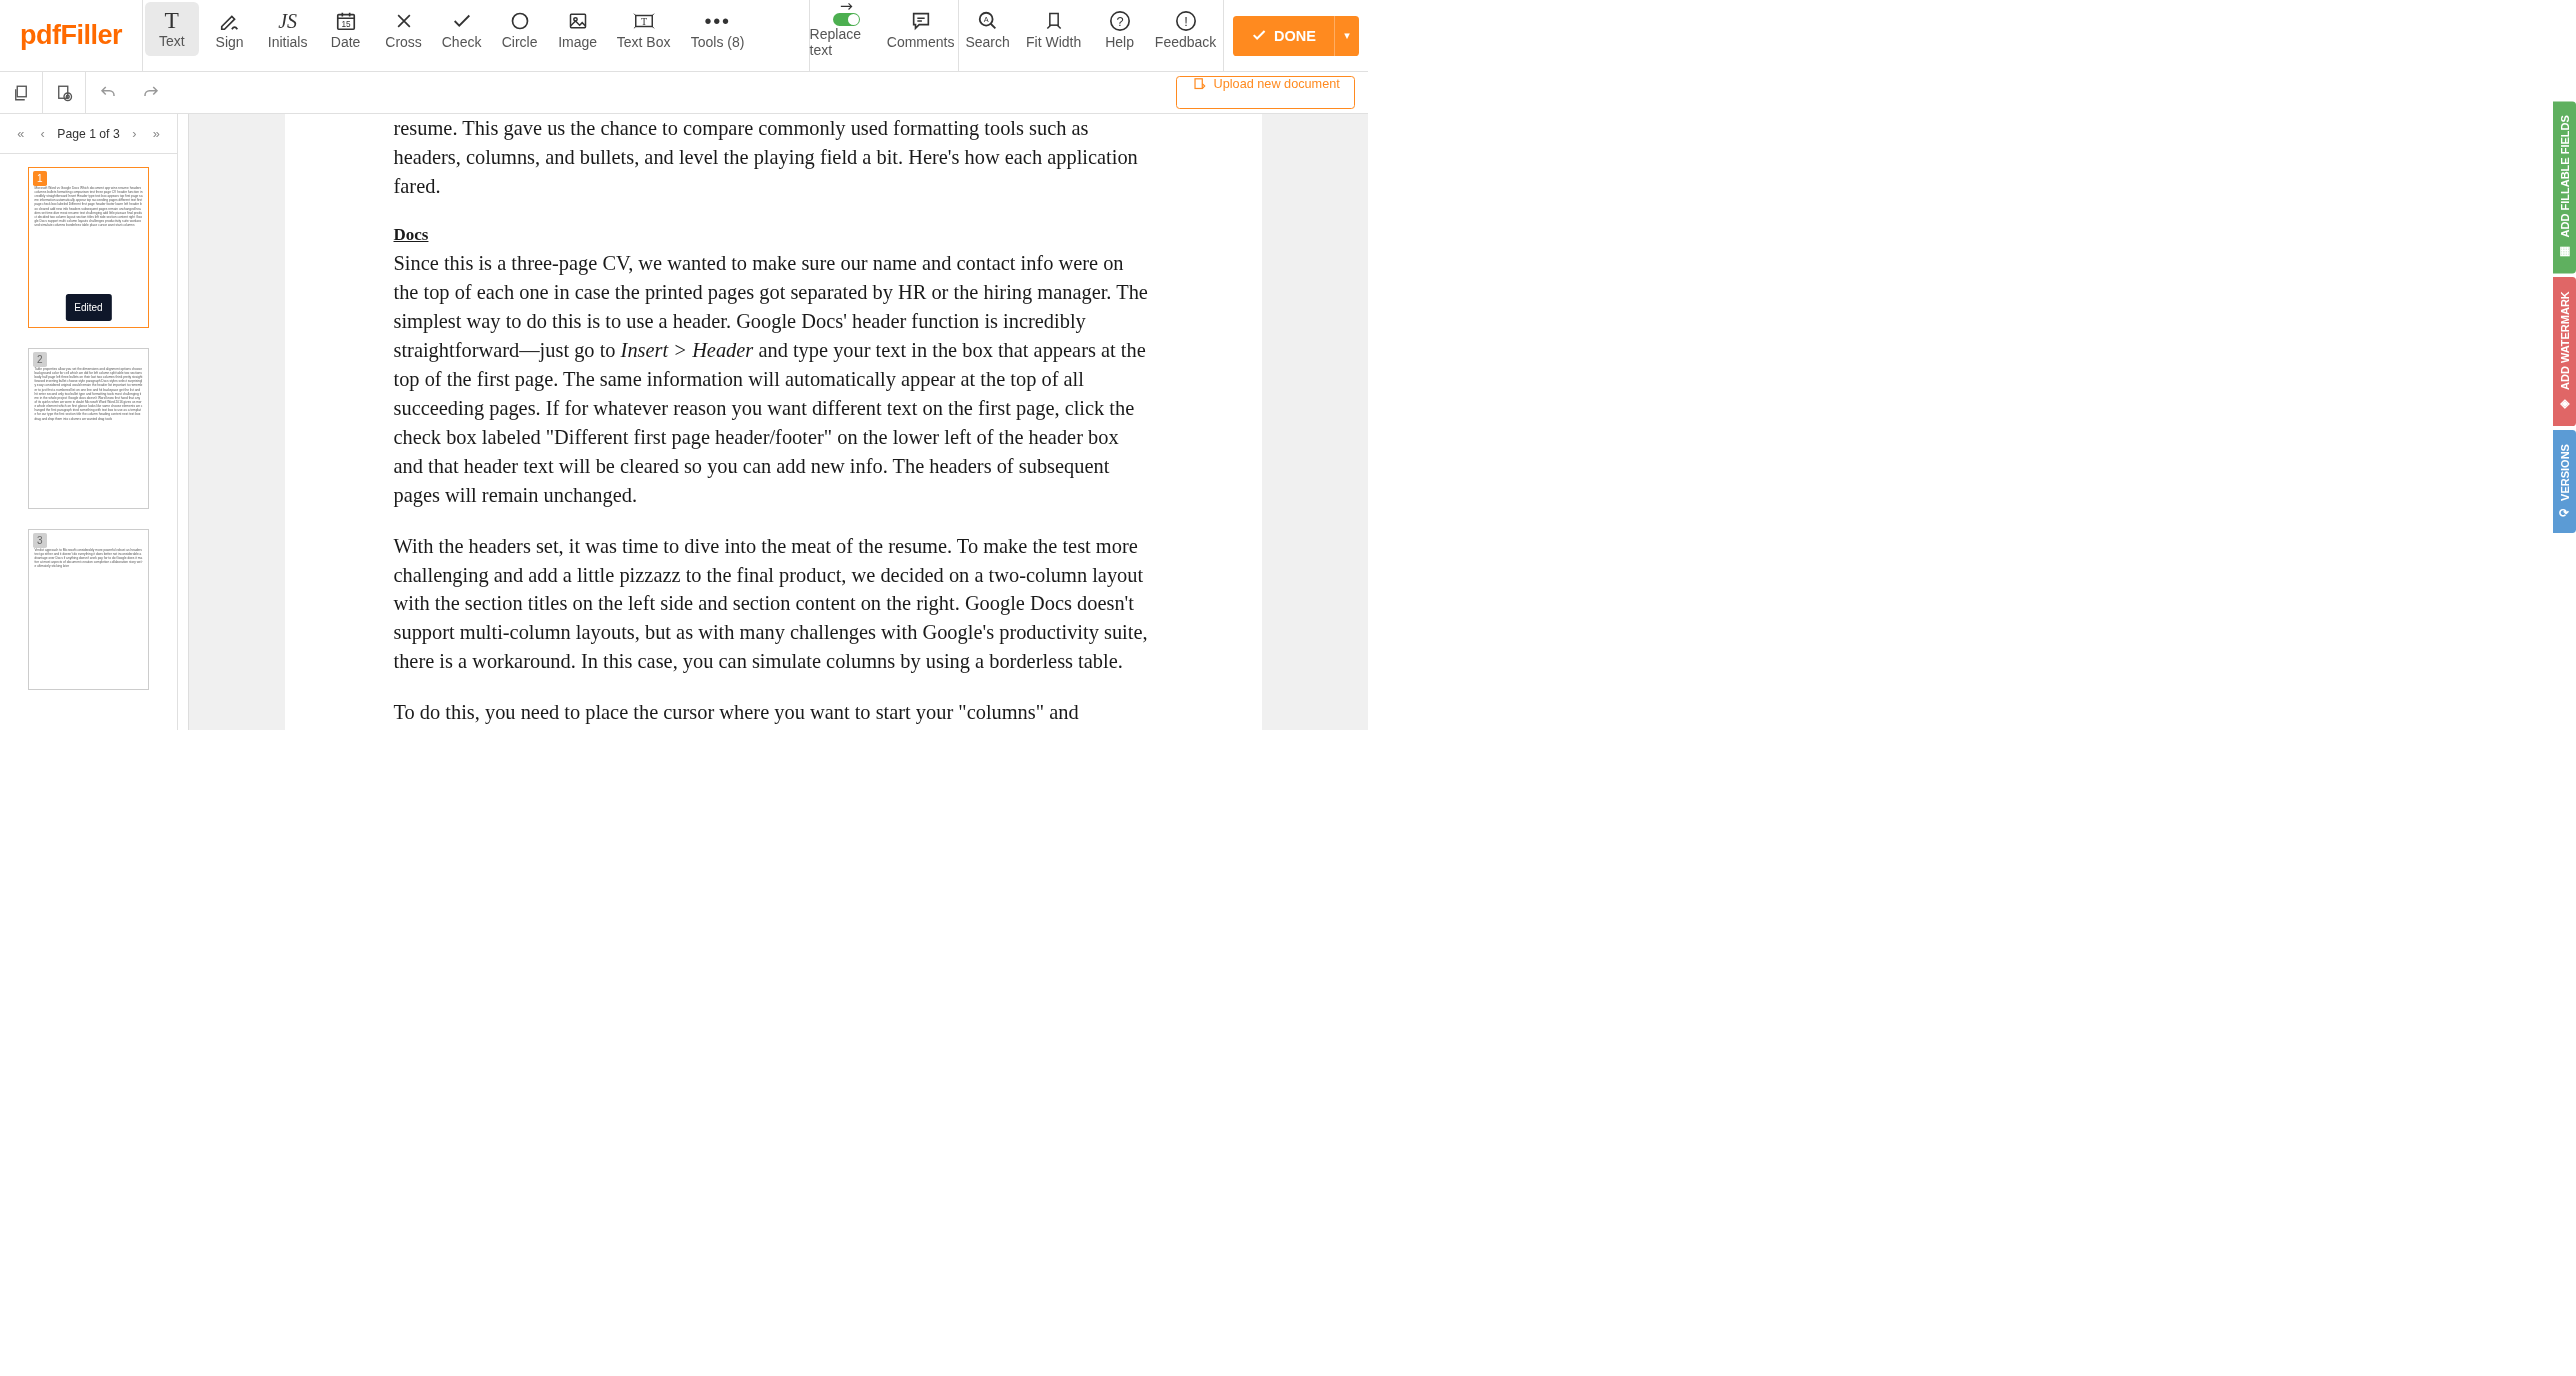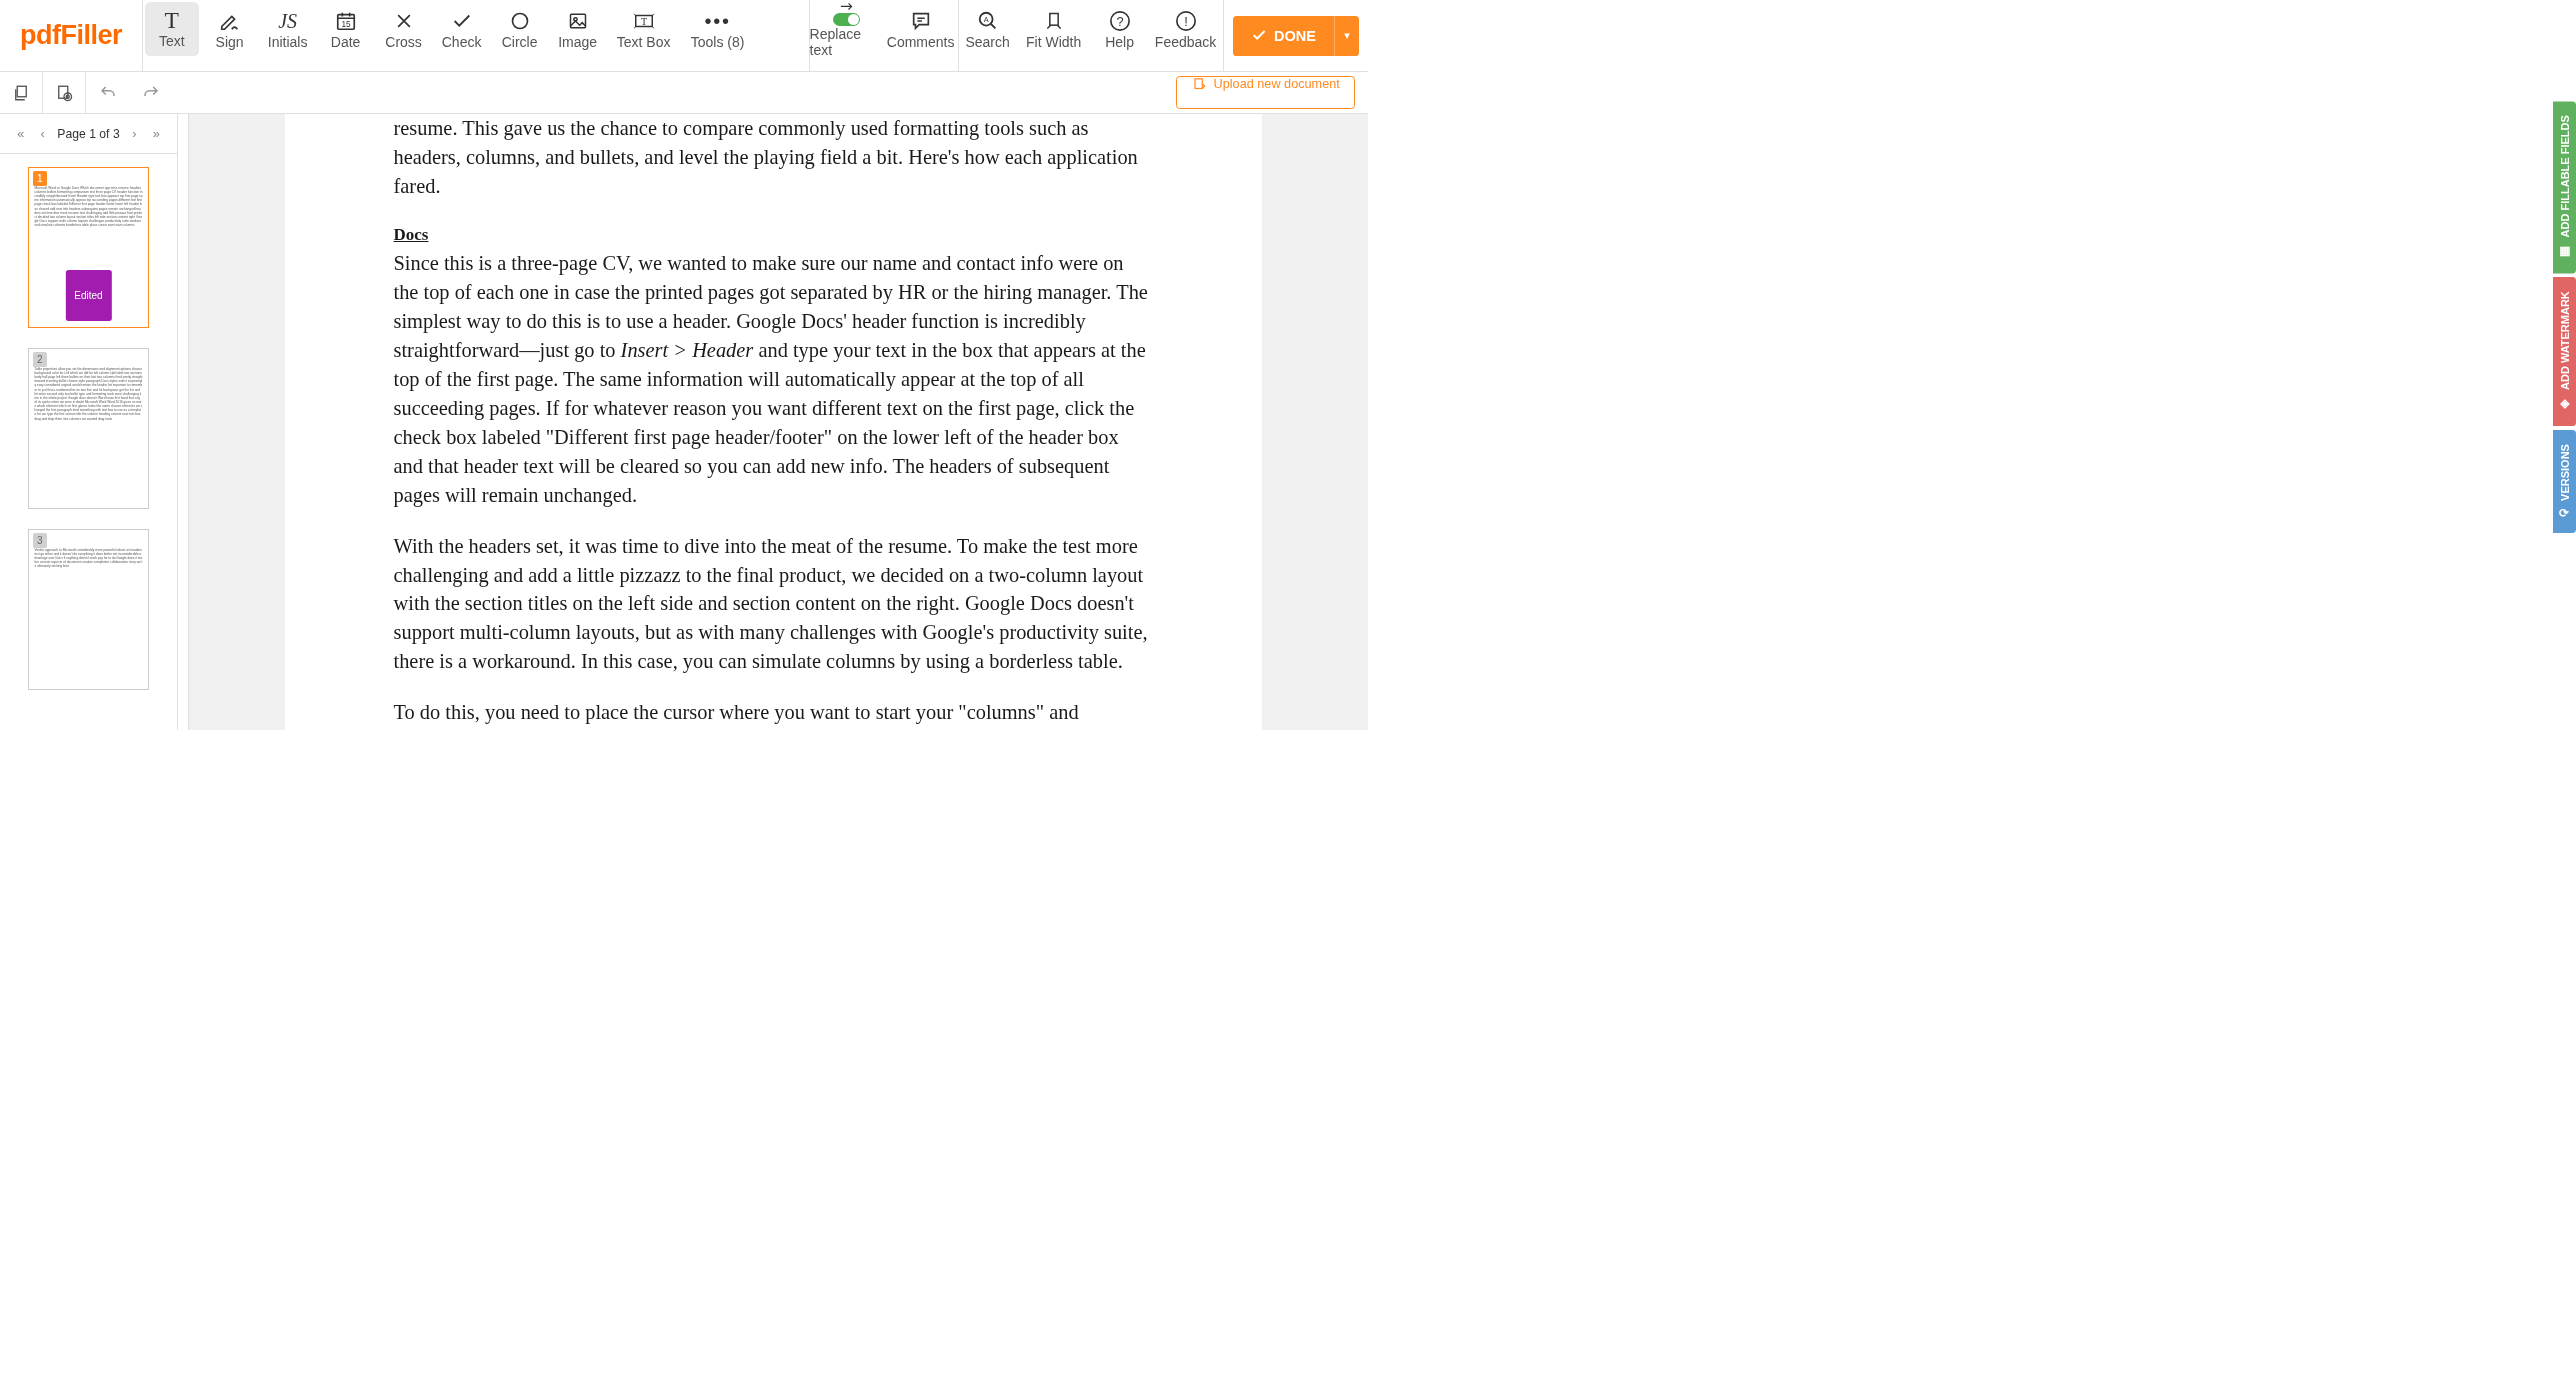--- a/index.html
+++ b/index.html
@@ -31,21 +31,21 @@
 
 .main { display: flex; height: calc(730px - 60px - 42px); }
 .sidebar { width: 178px; border-right: 0.9px solid #e0e0e0; display: flex; flex-direction: column; }
 .page-nav { height: 40px; display: flex; align-items: center; justify-content: center; gap: 9px; border-bottom: 0.9px solid #e0e0e0; font-size: 12.2px; color: #333; }
 .nav-arrow { color: #888; cursor: pointer; font-size: 12.7px; padding: 3.6px; }
 .thumbs { flex: 1; overflow-y: auto; padding: 12.7px 0; display: flex; flex-direction: column; align-items: center; gap: 20px; }
 .thumb { width: 121px; height: 161px; border: 0.9px solid #ccc; position: relative; background: #fff; padding: 5.4px; font-size: 3.2px; line-height: 1.3; color: #555; overflow: hidden; }
 .thumb.active { border: 1.8px solid #ff8a1f; }
 .thumb .pnum { position: absolute; top: 3.6px; left: 3.6px; background: #ff8a1f; color: #fff; font-size: 10px; width: 14.5px; height: 14.5px; display: flex; align-items: center; justify-content: center; border-radius: 1.8px; }
 .thumb.p2 .pnum, .thumb.p3 .pnum { background: #d0d0d0; color: #666; }
-.edited-badge { position: absolute; bottom: 5.4px; left: 50%; transform: translateX(-50%); background: #a21caf; color: #fff; font-size: 10px; padding: 19px 9px; border-radius: 2.7px; }
+.edited-badge { position: absolute; bottom: 5.4px; left: 50%; transform: translateX(-50%); background: #0f172a; color: #fff; font-size: 10px; padding: 7px 9px; border-radius: 2.7px; }
 .thumb-text { margin-top: 12.7px; word-break: break-all; }
 
 .canvas { flex: 1; background: #f0f0f0; overflow: auto; position: relative; display: flex; justify-content: center; }
 .page-edge { width: 11px; background: #fff; border-right: 0.9px solid #ddd; position: absolute; left: 0; top: 0; bottom: 0; }
 .page { width: 977px; background: #fff; min-height: 100%; padding: 0 109px 36px 109px; font-family: Georgia, 'Times New Roman', serif; font-size: 20.4px; line-height: 1.42; color: #1a1a1a; }
 .page p { margin-bottom: 22px; }
 .page .heading { font-weight: 700; text-decoration: underline; font-size: 17px; margin-bottom: 1.8px; }
 .page em { font-style: italic; }
 
 

